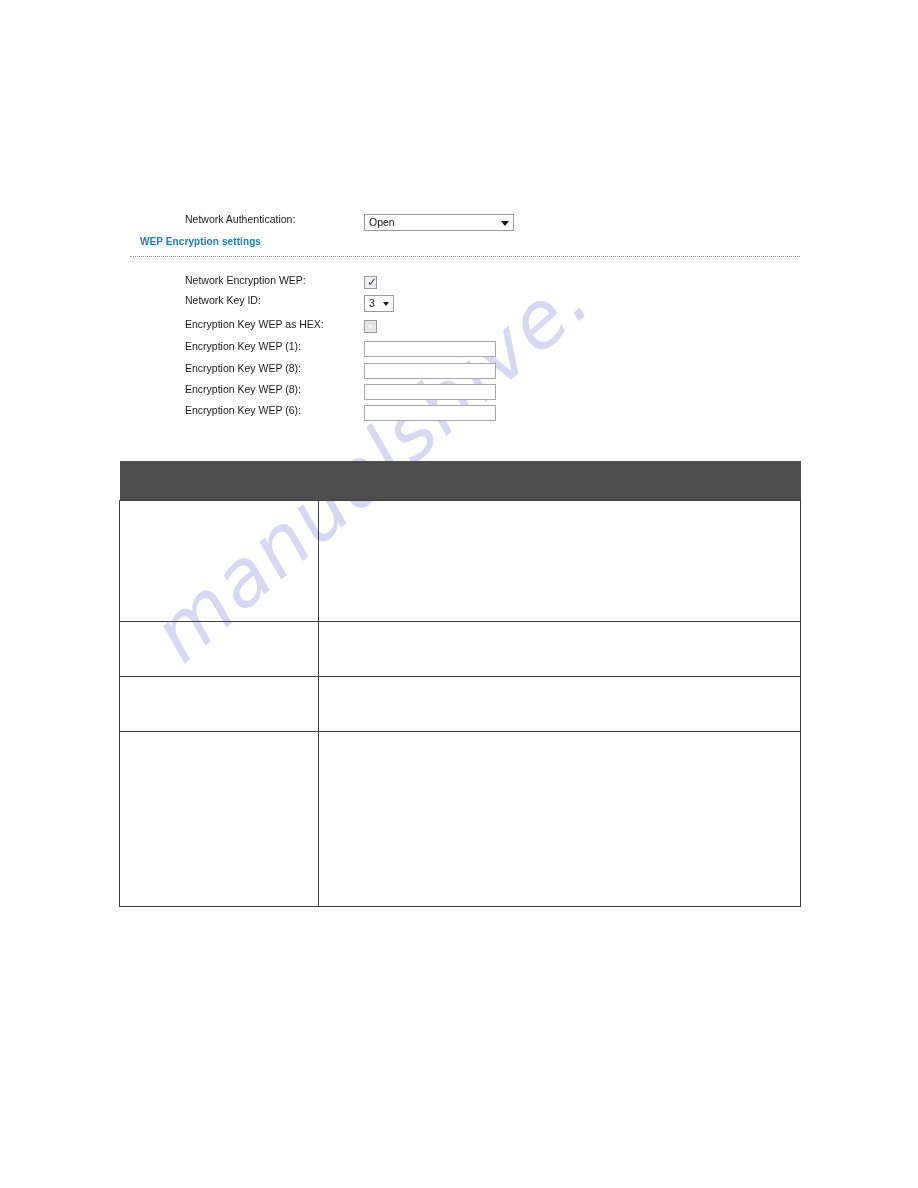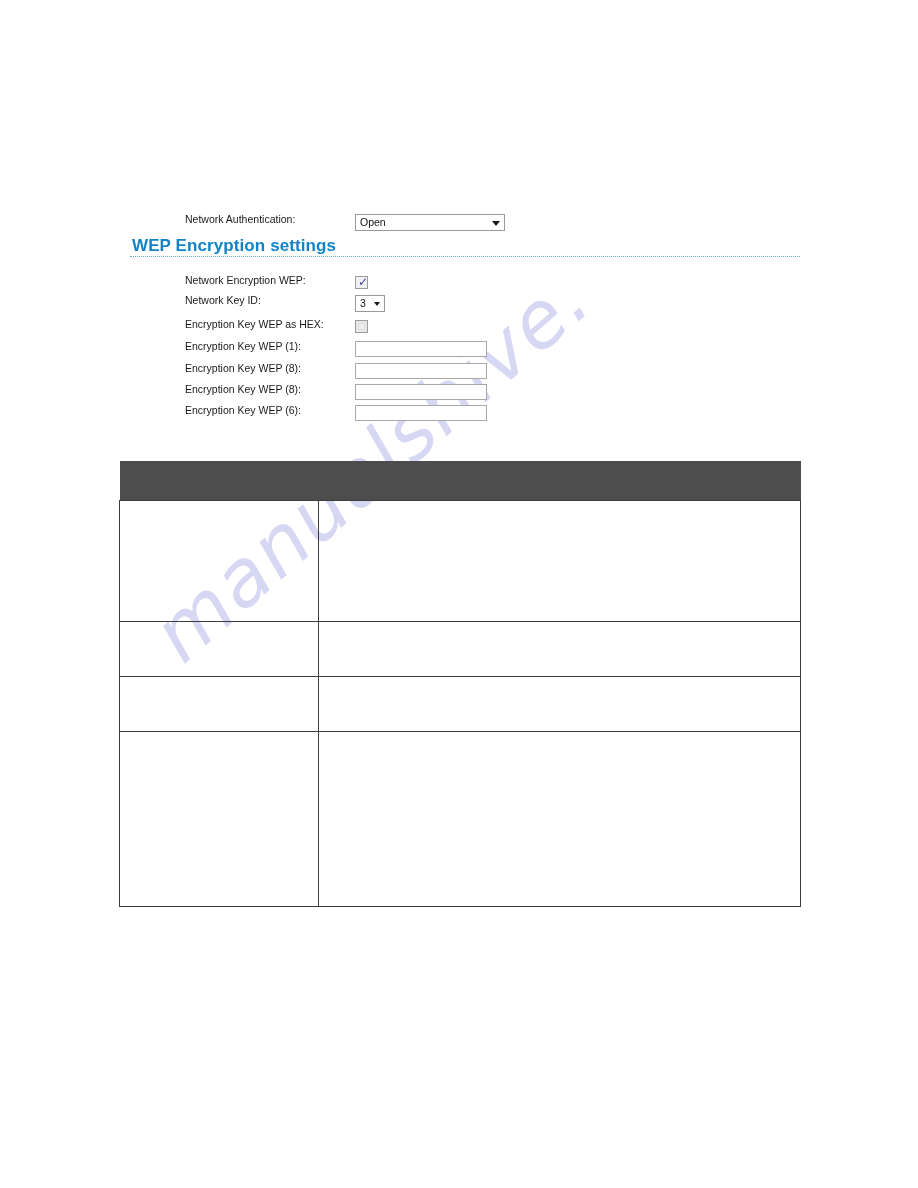--- a/index.html
+++ b/index.html
@@ -65,21 +65,21 @@
     position: absolute;
     left: 149px;
     font-size: 10.5px;
     color: #1a1a1a;
     line-height: 14px;
     white-space: nowrap;
     padding-left: 36px;
   }
   .control-area {
     position: absolute;
-    left: 355px;
+    left: 364px;
   }
 
   
   .select-box {
     position: relative;
     box-sizing: border-box;
     border: 1px solid #9a9a9a;
     background: #ffffff;
     height: 17px;
     line-height: 15px;
@@ -146,23 +146,23 @@
     font-size: 10.5px;
     color: #111;
     padding: 0 3px;
     line-height: 14px;
     display: inline-block;
   }
 
   
   .section-heading {
     position: absolute;
-    left: 132px;
+    left: 140px;
     top: 236px;
-    font-size: 17px;
+    font-size: 10px;
     font-weight: bold;
     color: #1183c6;
     letter-spacing: 0.1px;
     z-index: 10;
   }
   .section-rule {
     position: absolute;
     left: 130px;
     top: 256px;
     width: 670px;

